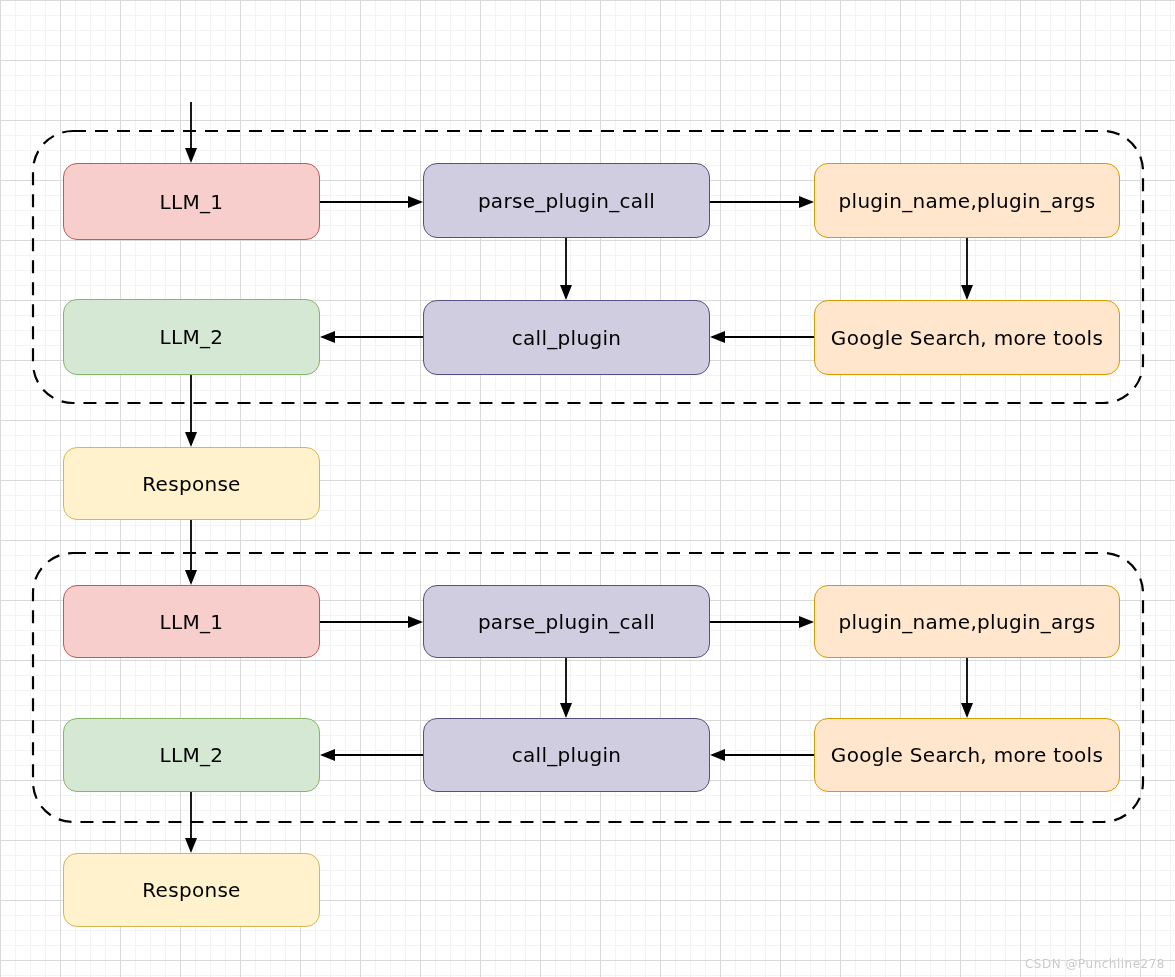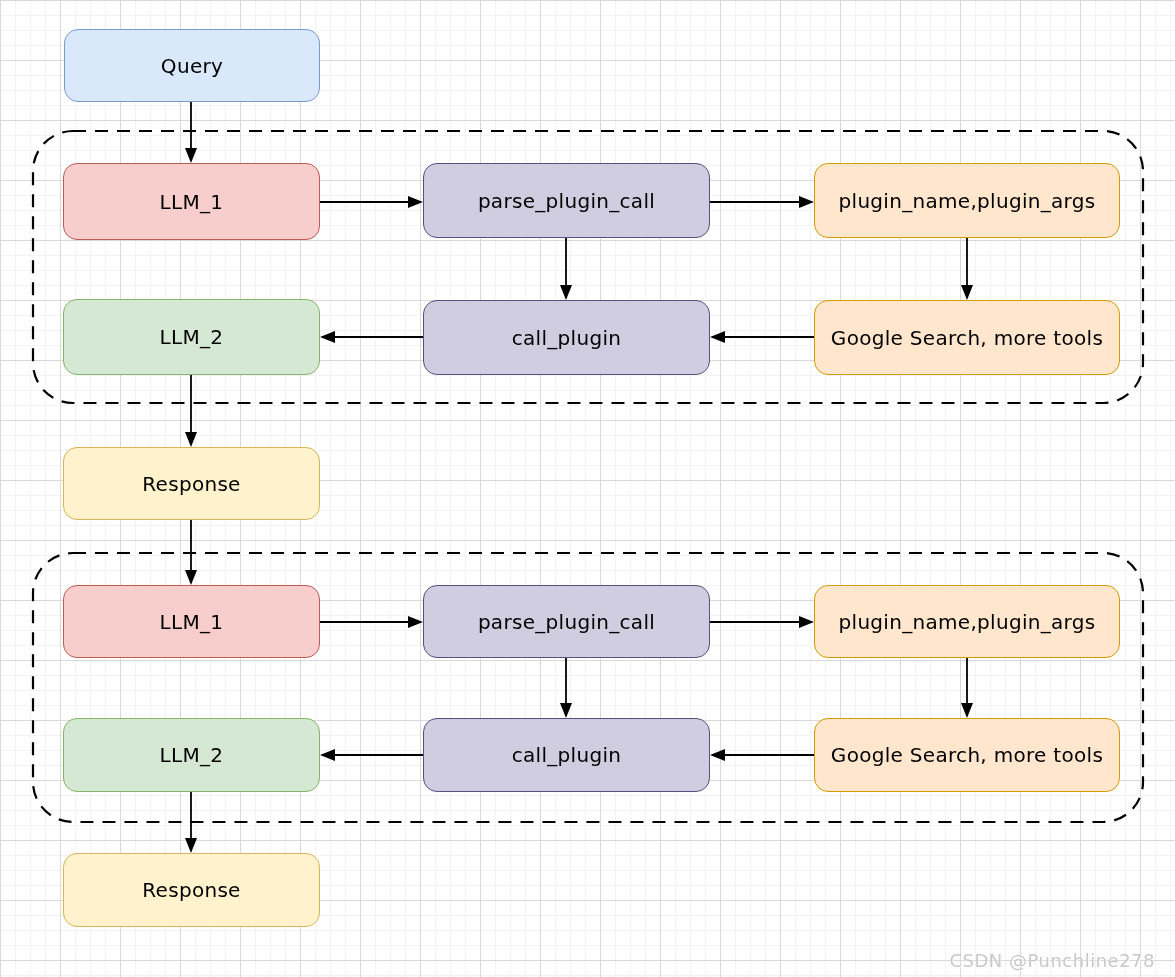--- a/index.html
+++ b/index.html
@@ -40,23 +40,23 @@
     align-items: center;
     justify-content: center;
     font-size: 20px;
     letter-spacing: 0.3px;
     color: #000000;
     white-space: nowrap;
   }
   .watermark {
     position: absolute;
     z-index: 3;
-    right: 20px;
+    right: 10px;
     bottom: 6px;
-    font-size: 18px;
+    font-size: 12px;
     color: #c9c9c9;
     text-shadow: 1px 1px 0 rgba(255,255,255,0.9);
     letter-spacing: 0.5px;
   }
 </style>
 </head>
 <body>
 
 <div id="diagram">
   <svg id="arrow-layer" width="1175" height="977" viewBox="0 0 1175 977">
@@ -78,23 +78,20 @@
       <line x1="191" y1="520" x2="191" y2="583" stroke="#000000" stroke-width="1.8" marker-end="url(#ah)"></line>
       <line x1="320" y1="622" x2="421" y2="622" stroke="#000000" stroke-width="1.8" marker-end="url(#ah)"></line>
       <line x1="710" y1="622" x2="812" y2="622" stroke="#000000" stroke-width="1.8" marker-end="url(#ah)"></line>
       <line x1="967" y1="658" x2="967" y2="716" stroke="#000000" stroke-width="1.8" marker-end="url(#ah)"></line>
       <line x1="566" y1="658" x2="566" y2="716" stroke="#000000" stroke-width="1.8" marker-end="url(#ah)"></line>
       <line x1="814" y1="755" x2="712" y2="755" stroke="#000000" stroke-width="1.8" marker-end="url(#ah)"></line>
       <line x1="423" y1="755" x2="322" y2="755" stroke="#000000" stroke-width="1.8" marker-end="url(#ah)"></line>
       <line x1="191" y1="792" x2="191" y2="851" stroke="#000000" stroke-width="1.8" marker-end="url(#ah)"></line>
     </svg>
   <div class="watermark">CSDN @Punchline278</div>
-<div class="node" style="left: 64px; top: 29px; width: 256px; height: 73px; background: rgb(218, 232, 252); border-color: rgb(123, 156, 201);">
-      <span>Query</span>
-    </div>
     <div class="node" style="left: 63px; top: 163px; width: 257px; height: 77px; background: rgb(248, 206, 204); border-color: rgb(189, 91, 86);">
       <span>LLM_1</span>
     </div>
     <div class="node" style="left: 423px; top: 163px; width: 287px; height: 75px; background: rgb(208, 205, 224); border-color: rgb(86, 81, 126);">
       <span>parse_plugin_call</span>
     </div>
     <div class="node" style="left: 814px; top: 163px; width: 306px; height: 75px; background: rgb(255, 230, 204); border-color: rgb(215, 155, 0);">
       <span>plugin_name,plugin_args</span>
     </div>
     <div class="node" style="left: 814px; top: 300px; width: 306px; height: 75px; background: rgb(255, 230, 204); border-color: rgb(215, 155, 0);">

